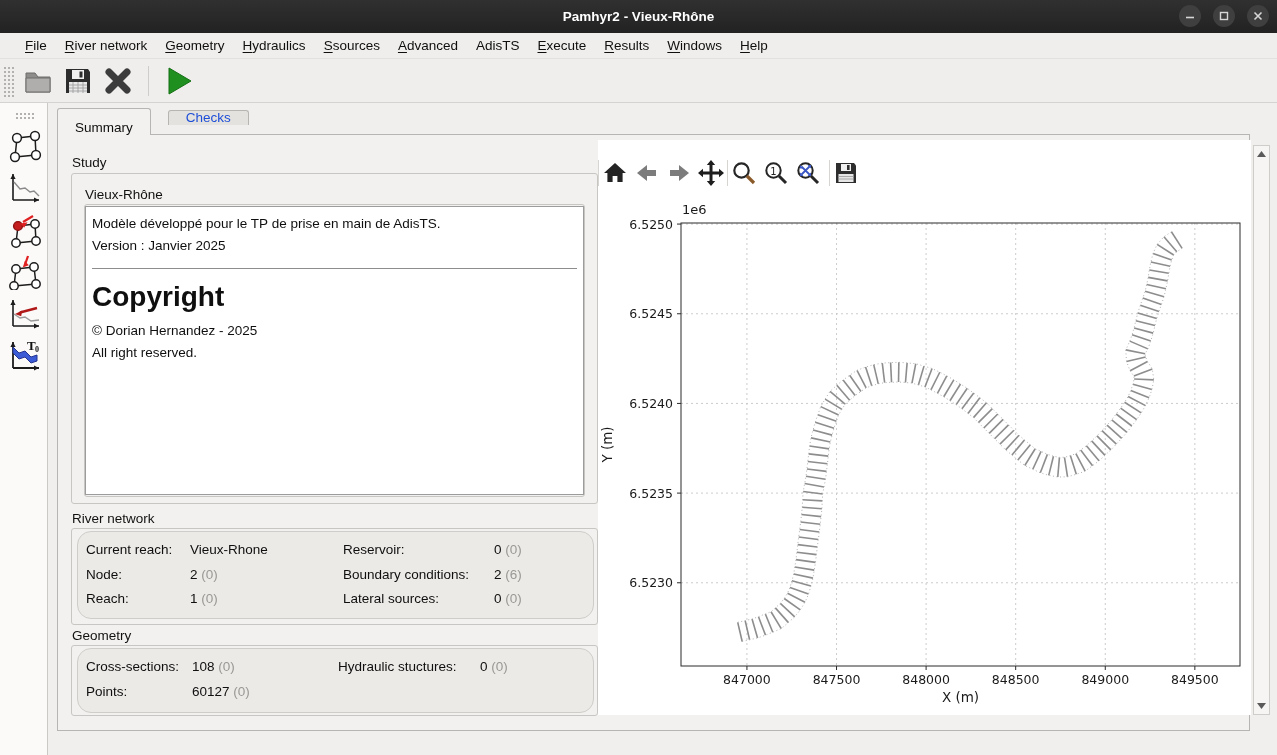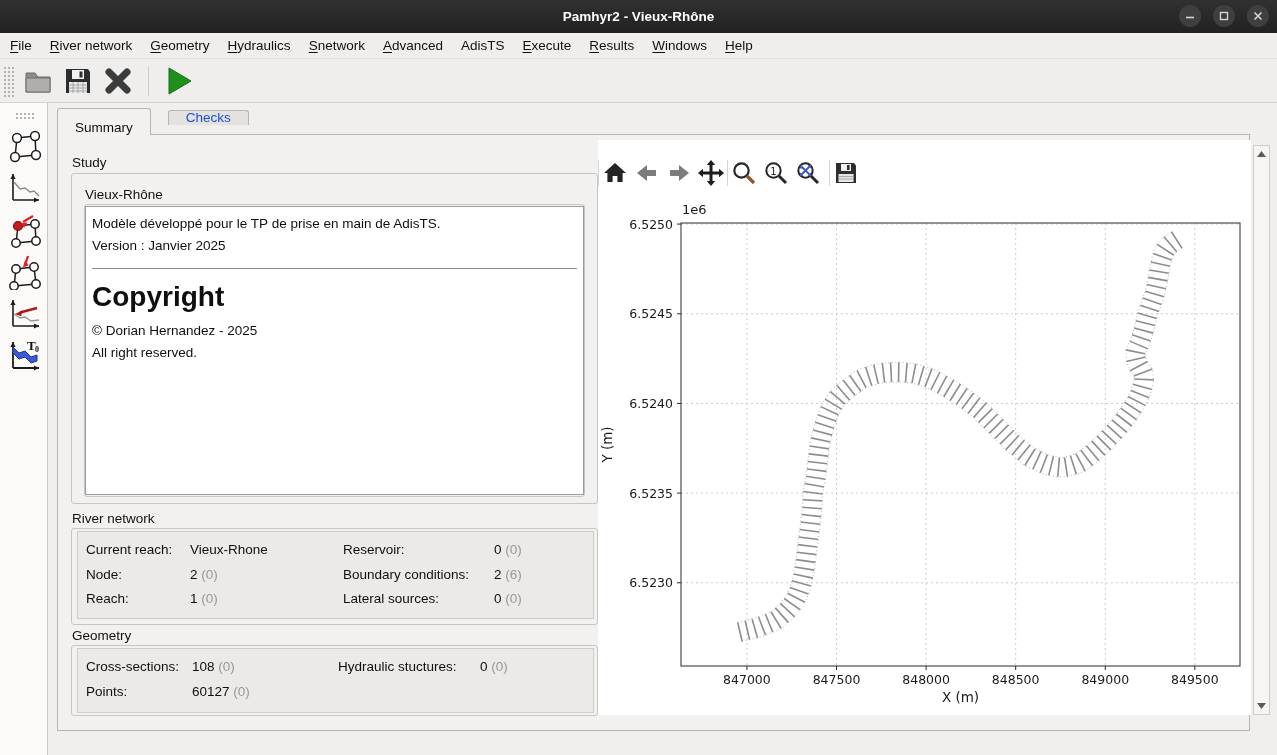--- a/index.html
+++ b/index.html
@@ -18,21 +18,21 @@
   .winbtns { position:absolute; right:8px; top:5px; display:flex; gap:12px; }
   .winbtn {
     width:22px; height:22px; border-radius:50%; background:#3f3f3f;
     color:#d6d6d6; display:flex; align-items:center; justify-content:center;
     font-size:11px; line-height:1; cursor:default;
   }
   .winbtn svg { display:block; }
   
   .menubar {
     position:absolute; left:0; top:33px; width:1277px; height:26px;
-    background:#efeeec; display:flex; align-items:center; padding-left:1px;
+    background:#efeeec; display:flex; align-items:center; padding-left:16px;
     border-bottom:1px solid #e3e1df;
   }
   .menuitem { padding:0 9px; font-size:13.5px; height:26px; line-height:26px; }
   .mn { text-decoration:underline; text-underline-offset:2px; }
   
   .toolbar {
     position:absolute; left:0; top:59px; width:1277px; height:44px;
     background:#efeeec; border-bottom:1px solid #d5d3d0;
     display:flex; align-items:center;
   }
@@ -82,21 +82,21 @@
   }
   .docbox h1 { font-size:24.5px; line-height:32px; font-weight:bold; margin:10px 0 10px 0; letter-spacing:-0.2px; }
   .docbox p  { font-size:13.5px; margin:7px 0; }
   .docbox hr { border:none; border-top:1px solid #8d8d8d; margin:15px 0 12px 0; }
   .docbox h2 { font-size:28px; font-weight:bold; margin:4px 0 10px 0; }
   #rn-label  { position:absolute; left:14px; top:376px; }
   #rn-frame  { left:13px; top:393px; width:527px; height:97px; }
   #geo-label { position:absolute; left:14px; top:493px; }
   #geo-frame { left:13px; top:510px; width:527px; height:71px; }
   .statpanel {
-    position:absolute; background:#eceae7; border:1px solid #cfcdca; border-radius:0;
+    position:absolute; background:#eceae7; border:1px solid #cfcdca; border-radius:14px;
   }
   #rn-panel  { left:19px; top:396px; width:517px; height:88px; }
   #geo-panel { left:19px; top:513px; width:517px; height:65px; }
   .stats-grid { display:grid; padding:6px 0 0 8px; font-size:13.5px; }
   #rn-grid  { grid-template-columns:104px 153px 151px auto; }
   #geo-grid { grid-template-columns:106px 146px 142px auto; }
   .stats-grid > div { height:24.5px; line-height:24.5px; white-space:nowrap; }
   .pv { color:#9a9896; }
   
   .plotpanel {
@@ -138,21 +138,21 @@
         </svg>
       </div>
   </div>
 </div>
 
 <div class="menubar">
   <span class="menuitem"><span class="mn">F</span><span>ile</span></span>
   <span class="menuitem"><span class="mn">R</span><span>iver network</span></span>
   <span class="menuitem"><span class="mn">G</span><span>eometry</span></span>
   <span class="menuitem"><span class="mn">H</span><span>ydraulics</span></span>
-  <span class="menuitem"><span class="mn">S</span><span>network</span></span>
+  <span class="menuitem"><span class="mn">S</span><span>sources</span></span>
   <span class="menuitem"><span class="mn">A</span><span>dvanced</span></span>
   <span class="menuitem"><span>AdisTS</span></span>
   <span class="menuitem"><span class="mn">E</span><span>xecute</span></span>
   <span class="menuitem"><span class="mn">R</span><span>esults</span></span>
   <span class="menuitem"><span class="mn">W</span><span>indows</span></span>
   <span class="menuitem"><span class="mn">H</span><span>elp</span></span>
 </div>
 
 <div class="toolbar">
   <div class="tb-handle"></div>

